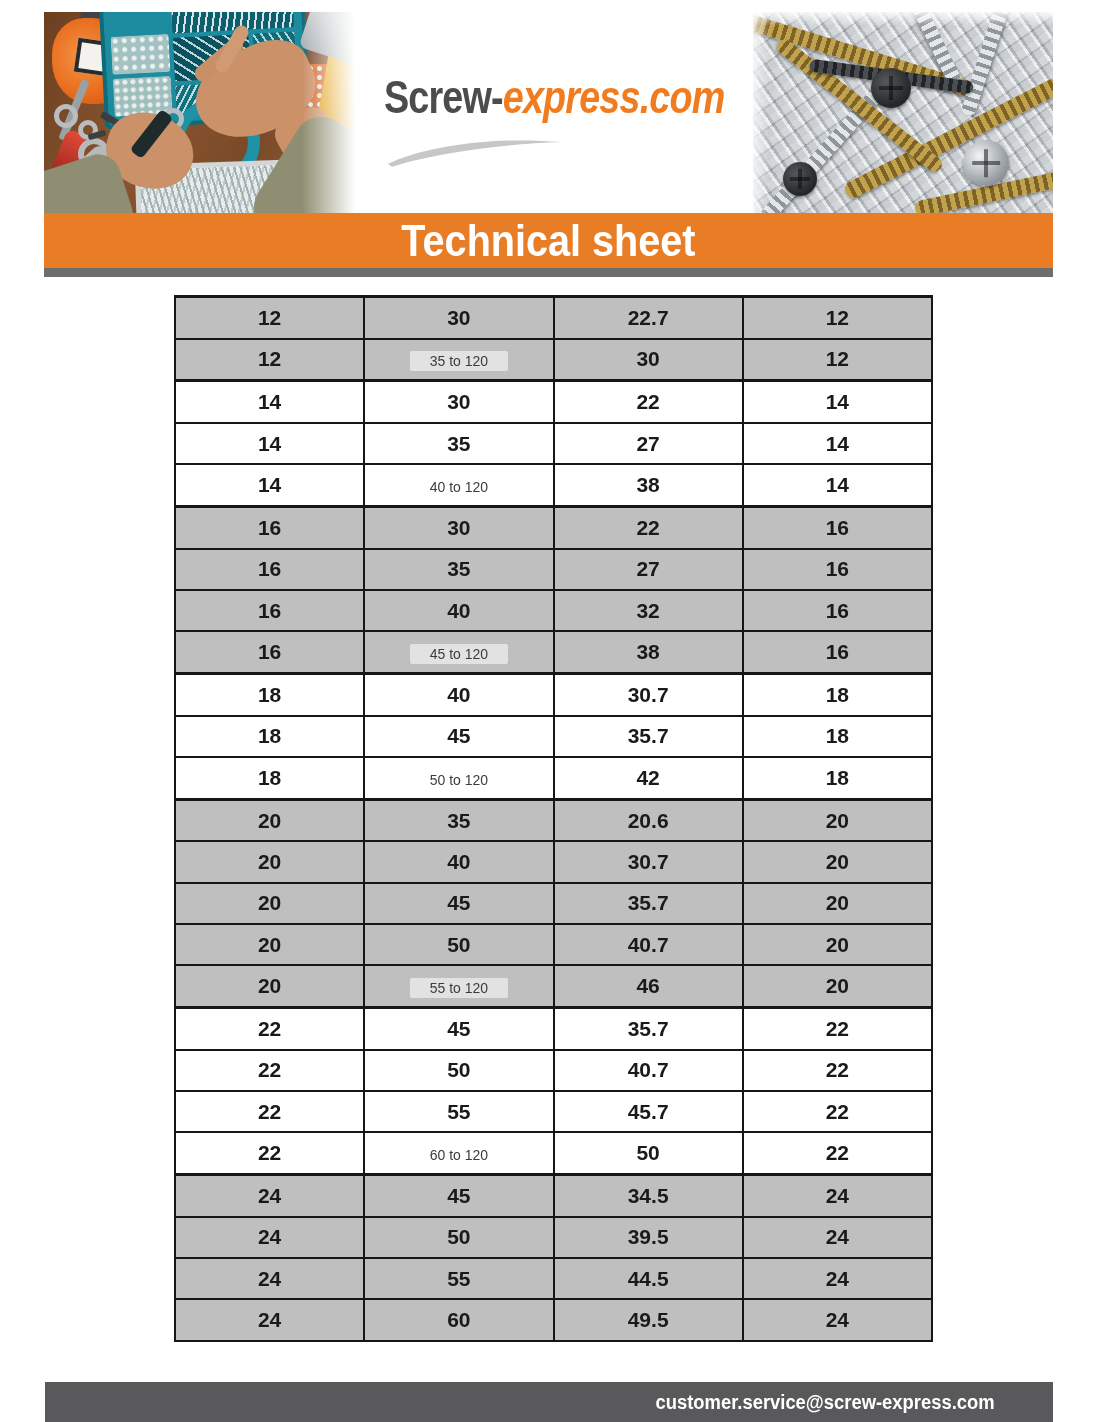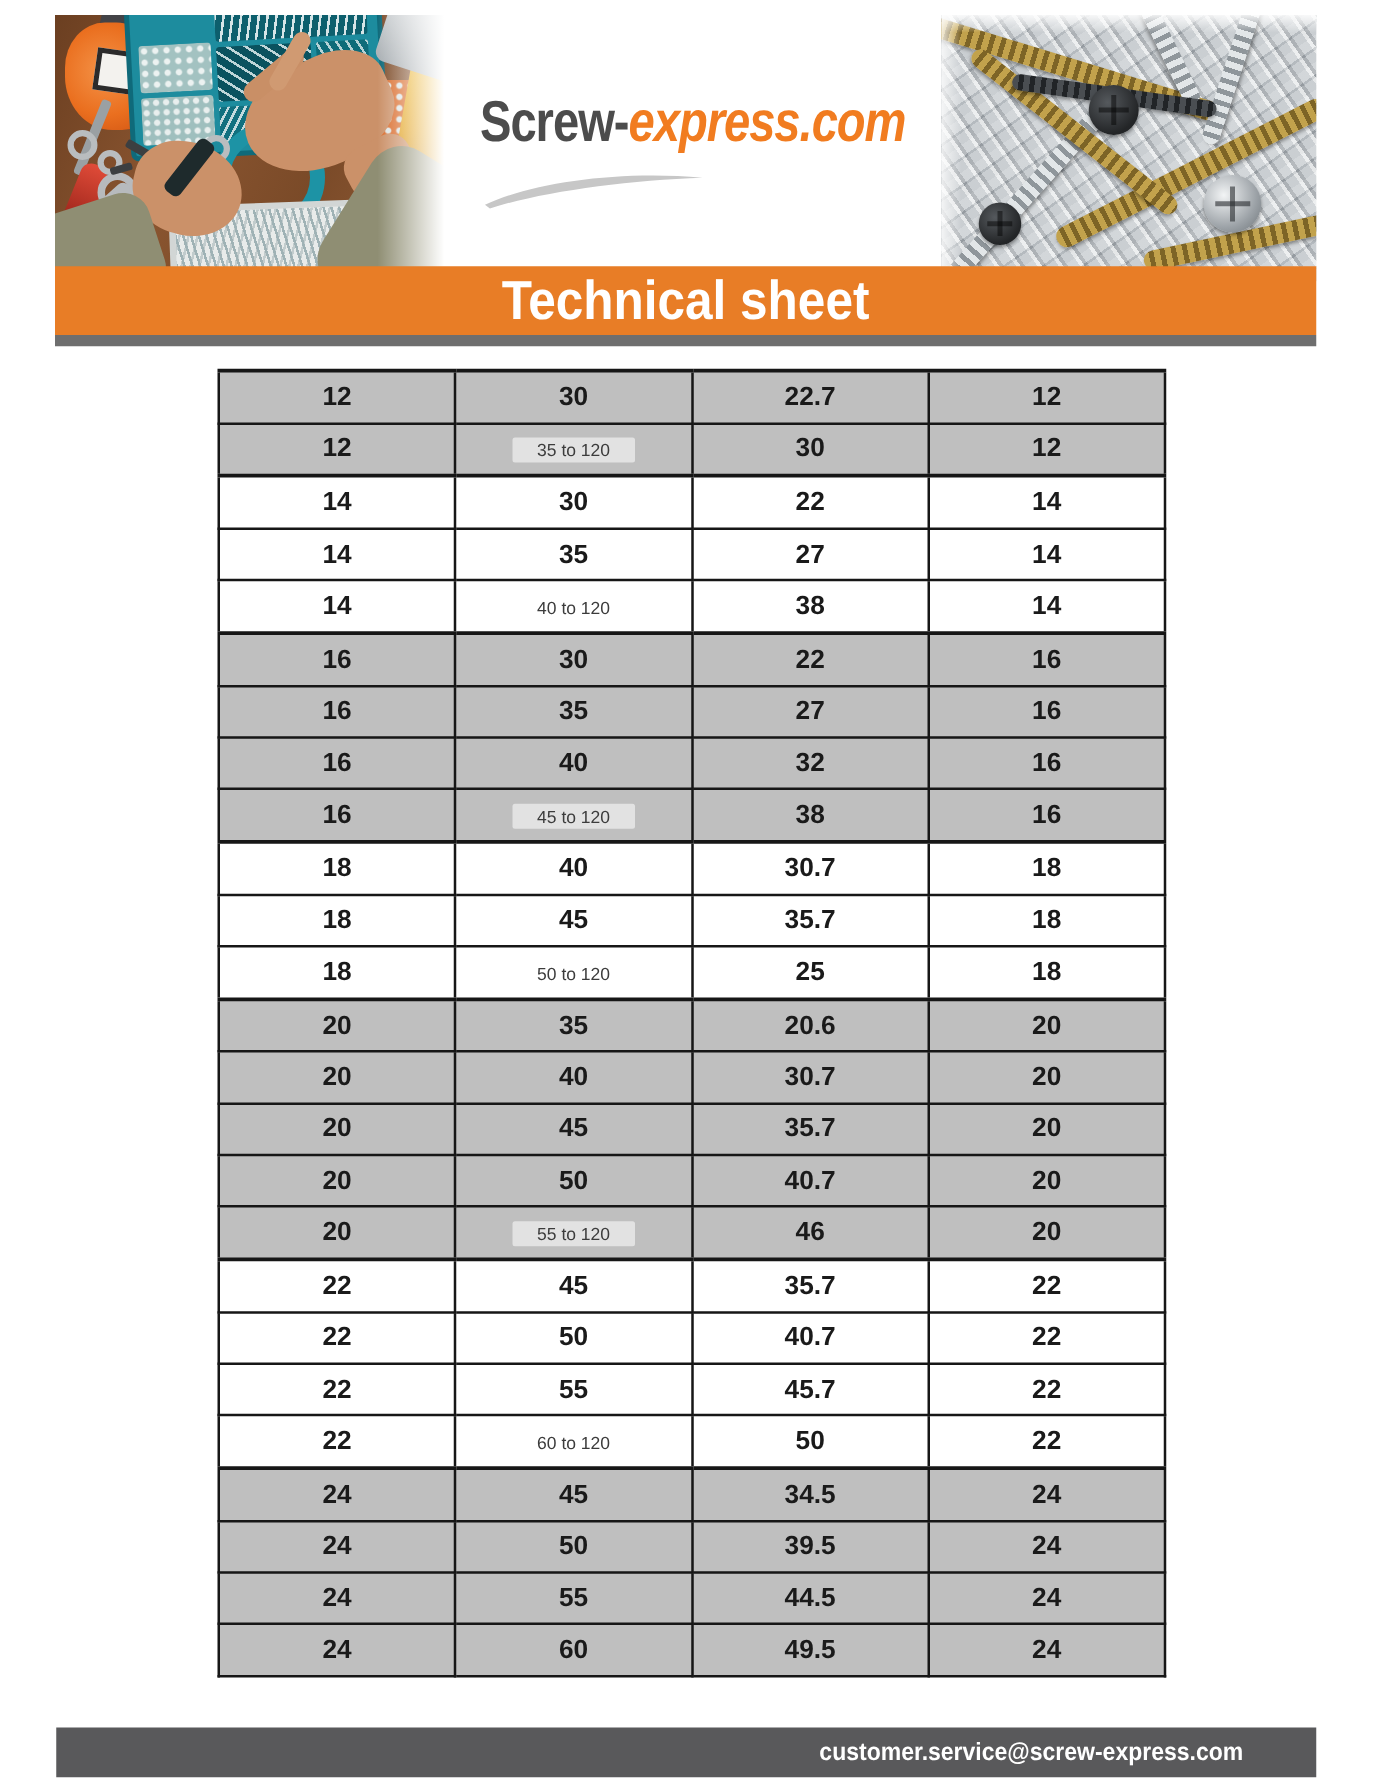--- a/index.html
+++ b/index.html
@@ -261,21 +261,21 @@
       </tr>
       <tr class="white">
         <td>18</td>
         <td>45</td>
         <td>35.7</td>
         <td>18</td>
       </tr>
       <tr class="white">
         <td>18</td>
         <td><span class="range">50 to 120</span></td>
-        <td>25</td>
+        <td>42</td>
         <td>18</td>
       </tr>
       <tr class="gray group-start">
         <td>20</td>
         <td>35</td>
         <td>20.6</td>
         <td>20</td>
       </tr>
       <tr class="gray">
         <td>20</td>

